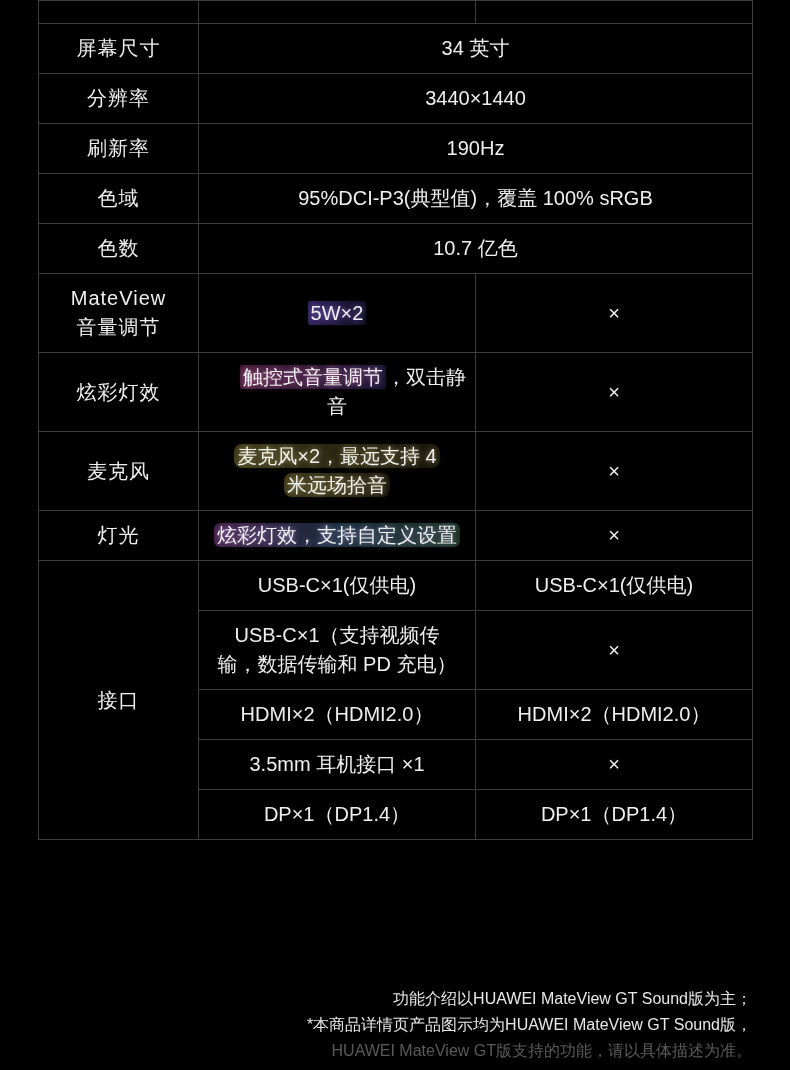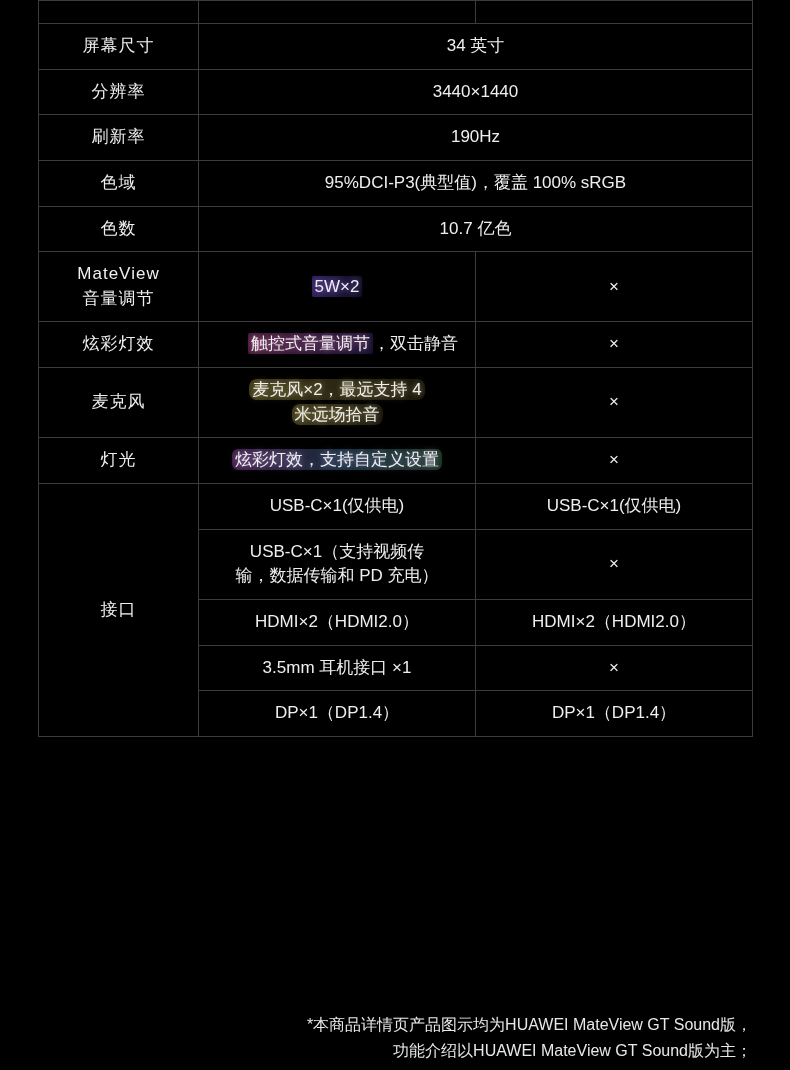--- a/index.html
+++ b/index.html
@@ -26,21 +26,21 @@
     top: 0px;
     width: 715px;
     border-collapse: collapse;
     table-layout: fixed;
   }
   .spec-table td {
     border: 1px solid #3c3c3c;
     text-align: center;
     vertical-align: middle;
     color: #efefef;
-    font-size: 17px;
+    font-size: 20px;
     line-height: 1.45;
     padding: 10px 6px;
   }
   .col-label { width: 160px; }
   .col-a { width: 277px; }
   .col-b { width: 277px; }
 
   .label-cell {
     font-size: 19px;
     letter-spacing: 1px;
@@ -200,17 +200,18 @@
         <td class="cross">×</td>
       </tr>
       <tr>
         <td>DP×1（DP1.4）</td>
         <td>DP×1（DP1.4）</td>
       </tr>
     </tbody>
   </table>
 
   <div class="footnote">
+    <div>功能介绍以HUAWEI MateView GT Sound版为主；</div>
     <div>*本商品详情页产品图示均为HUAWEI MateView GT Sound版，</div>
-    <div>功能介绍以HUAWEI MateView GT Sound版为主；</div>
+    <div class="faded">HUAWEI MateView GT版支持的功能，请以具体描述为准。</div>
   </div>
 
 </div>
 
 </body></html>

